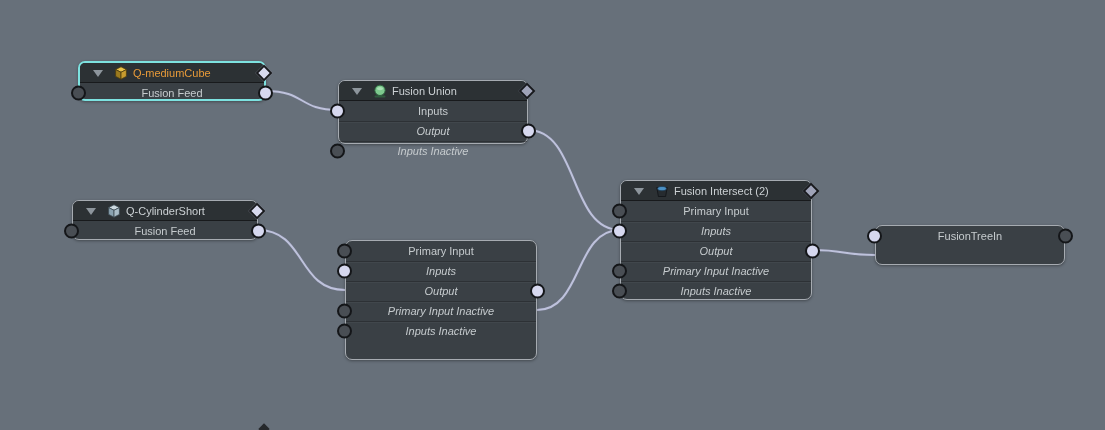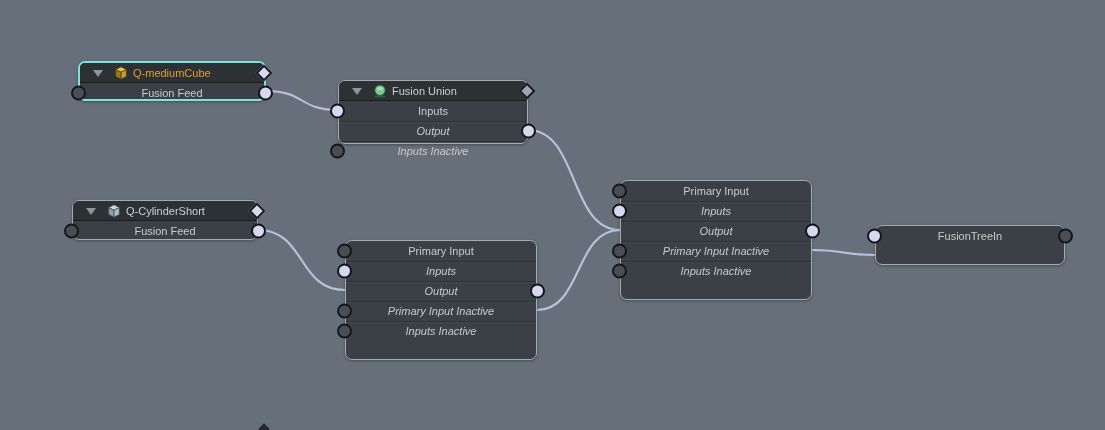--- a/index.html
+++ b/index.html
@@ -164,20 +164,31 @@
       <div class="prow"><span class="conn left dark"></span><span>Fusion Feed</span><span class="conn right light"></span></div>
     </div>
     <div class="node" style="left: 345px; top: 240px; width: 192px; height: 120px;">
       <div class="prow"><span class="conn left dark"></span><span>Primary Input</span></div>
       <div class="prow"><span class="conn left light"></span><span>Inputs</span></div>
       <div class="prow"><span>Output</span><span class="conn right light"></span></div>
       <div class="prow"><span class="conn left dark"></span><span>Primary Input Inactive</span></div>
       <div class="prow"><span class="conn left dark"></span><span>Inputs Inactive</span></div>
     </div>
     <div class="node" style="left: 620px; top: 180px; width: 192px; height: 120px;">
+      <div class="nheader">
+        <span class="tri"></span>
+        <span class="nicon">
+          <svg width="14" height="14" viewBox="0 0 14 14">
+            <path d="M1.8 3.5 h10.4 l-1.6 9 h-7.2 Z" fill="#262B2F" stroke="#101316" stroke-width="0.8"></path>
+            <ellipse cx="7" cy="4.6" rx="4.4" ry="2.1" fill="#4B90C4" stroke="#1E3C54" stroke-width="0.8"></ellipse>
+          </svg>
+        </span>
+        <span class="ntitle">Fusion Intersect (2)</span>
+        <span class="diamond gray"></span>
+      </div>
       <div class="prow"><span class="conn left dark"></span><span>Primary Input</span></div>
       <div class="prow"><span class="conn left light"></span><span>Inputs</span></div>
       <div class="prow"><span>Output</span><span class="conn right light"></span></div>
       <div class="prow"><span class="conn left dark"></span><span>Primary Input Inactive</span></div>
       <div class="prow"><span class="conn left dark"></span><span>Inputs Inactive</span></div>
     </div>
     <div class="node" style="left: 875px; top: 225px; width: 190px; height: 40px;">
       <div class="prow"><span class="conn left light"></span><span>FusionTreeIn</span><span class="conn right dark"></span></div>
     </div>
   </div>

